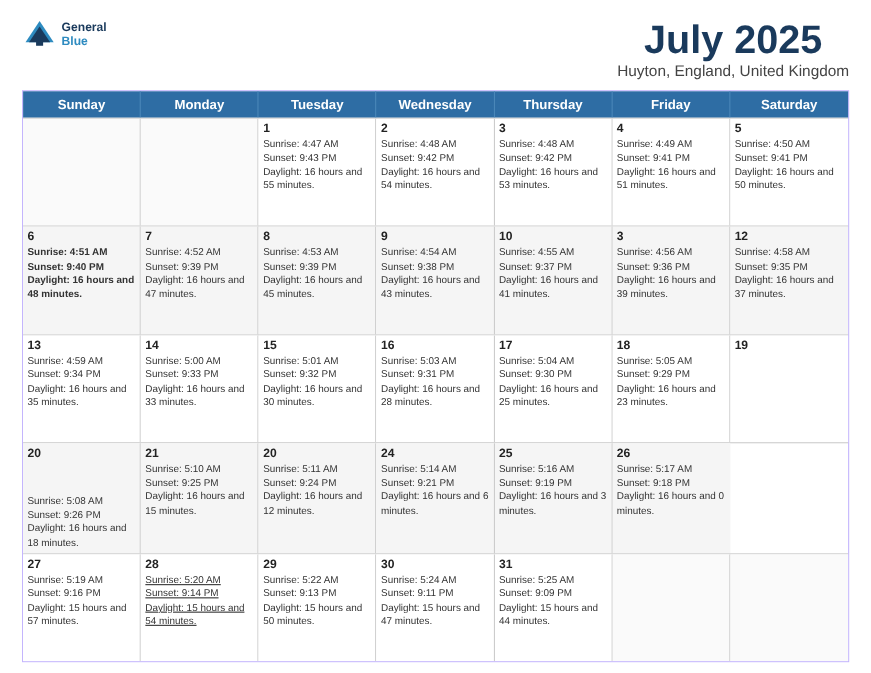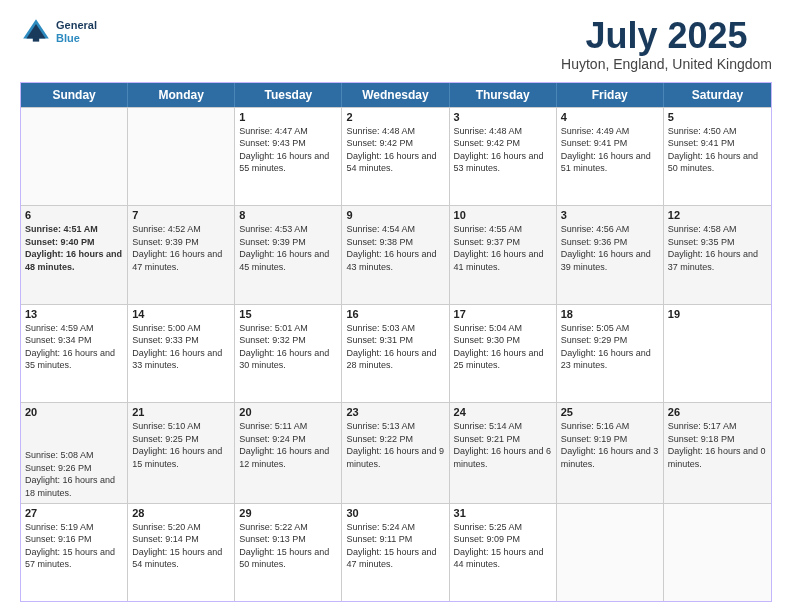--- a/index.html
+++ b/index.html
@@ -272,26 +272,20 @@
 Sunset: 9:25 PM
 Daylight: 16 hours and 15 minutes.</div>
           </div>
           <div class="cal-cell shaded">
             <span class="day-num">20</span>
             <div class="cell-text" style="white-space: pre-line;">Sunrise: 5:11 AM
 Sunset: 9:24 PM
 Daylight: 16 hours and 12 minutes.</div>
           </div>
           <div class="cal-cell shaded">
-            <span class="day-num">23</span>
-            <div class="cell-text" style="white-space: pre-line;">Sunrise: 5:13 AM
-Sunset: 9:22 PM
-Daylight: 16 hours and 9 minutes.</div>
-          </div>
-          <div class="cal-cell shaded">
             <span class="day-num">24</span>
             <div class="cell-text" style="white-space: pre-line;">Sunrise: 5:14 AM
 Sunset: 9:21 PM
 Daylight: 16 hours and 6 minutes.</div>
           </div>
           <div class="cal-cell shaded">
             <span class="day-num">25</span>
             <div class="cell-text" style="white-space: pre-line;">Sunrise: 5:16 AM
 Sunset: 9:19 PM
 Daylight: 16 hours and 3 minutes.</div>
@@ -305,21 +299,21 @@
         </div>
         <div class="cal-row">
           <div class="cal-cell">
             <span class="day-num">27</span>
             <div class="cell-text" style="white-space: pre-line;">Sunrise: 5:19 AM
 Sunset: 9:16 PM
 Daylight: 15 hours and 57 minutes.</div>
           </div>
           <div class="cal-cell">
             <span class="day-num">28</span>
-            <div class="cell-text" style="white-space: pre-line;">Sunrise: 5:20 AM
+            <div class="cell-text" style="white-space: pre-line; text-decoration: underline;">Sunrise: 5:20 AM
 Sunset: 9:14 PM
 Daylight: 15 hours and 54 minutes.</div>
           </div>
           <div class="cal-cell">
             <span class="day-num">29</span>
             <div class="cell-text" style="white-space: pre-line;">Sunrise: 5:22 AM
 Sunset: 9:13 PM
 Daylight: 15 hours and 50 minutes.</div>
           </div>
           <div class="cal-cell">

